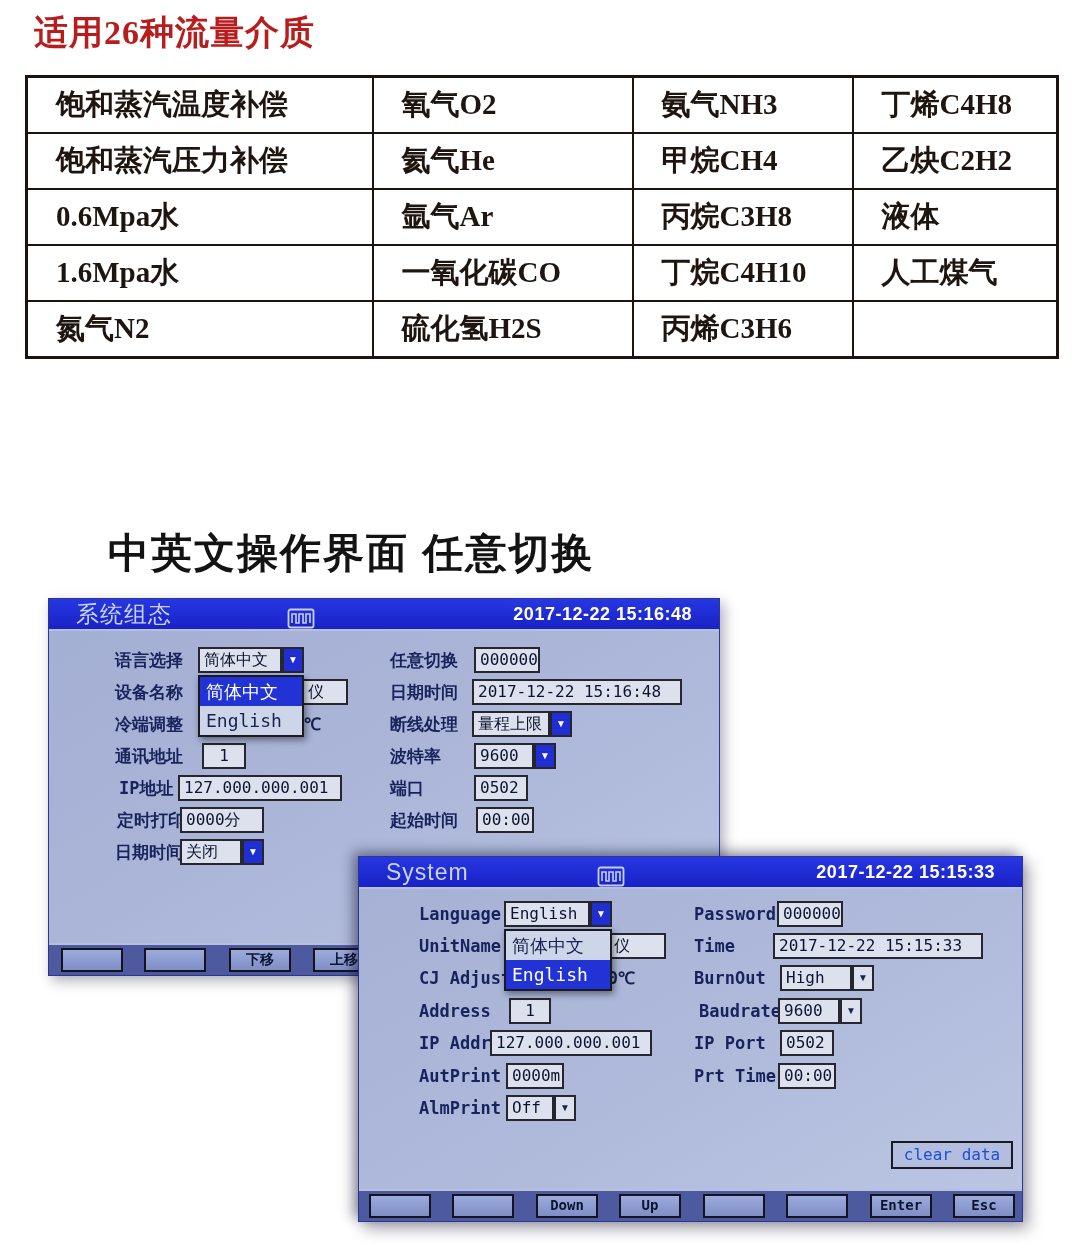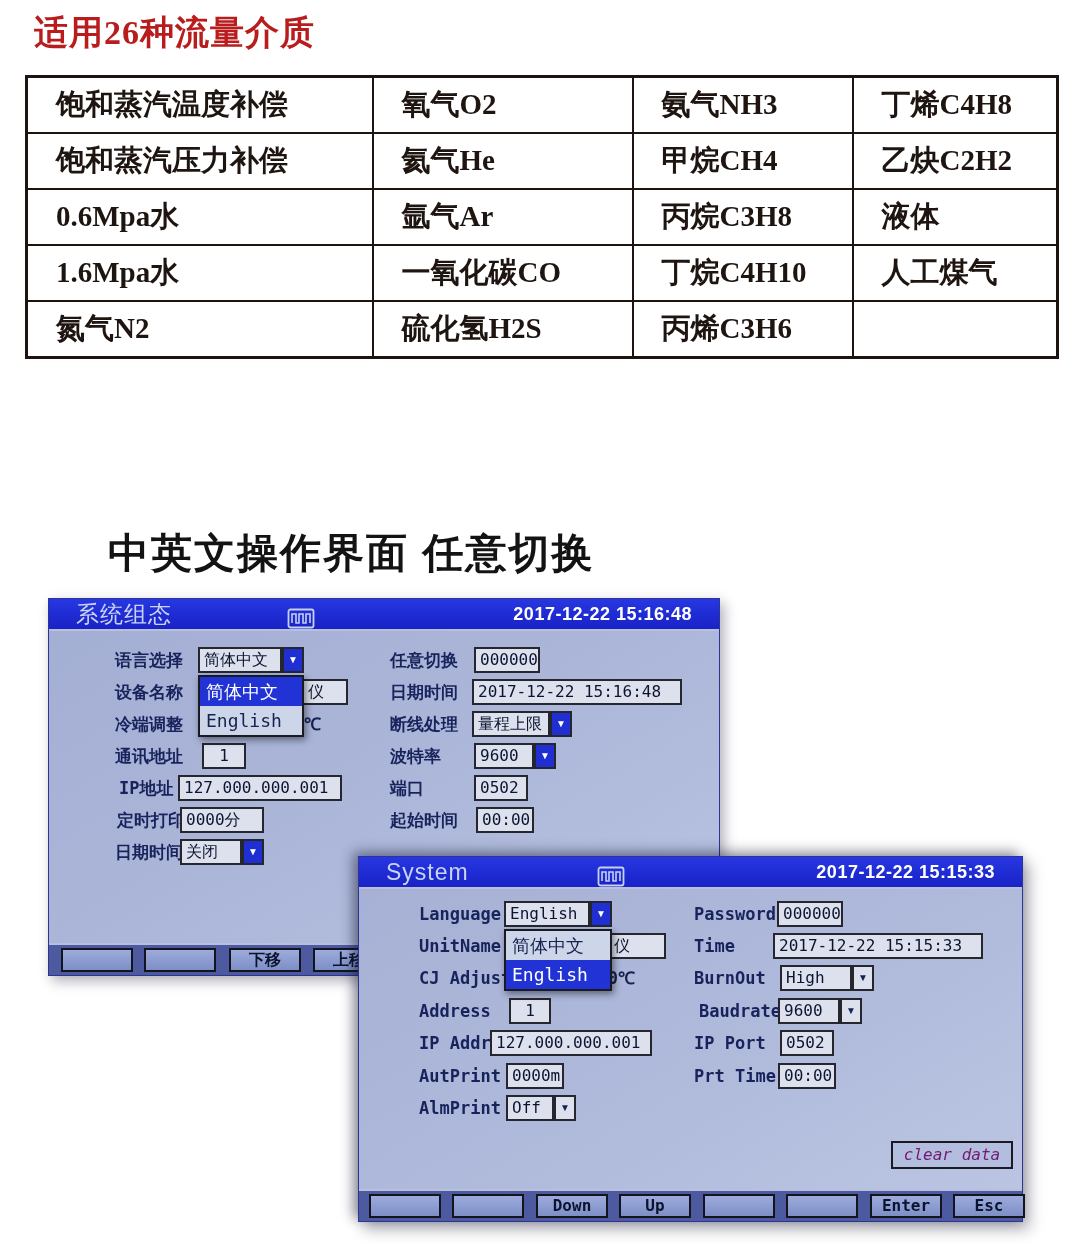--- a/index.html
+++ b/index.html
@@ -48,27 +48,27 @@
           font-family:"DejaVu Sans Mono","Liberation Mono",monospace;}
 
   .menu{position:absolute;box-sizing:border-box;background:#cdd5e8;border:2px solid #1a1a22;
         box-shadow:2px 3px 7px rgba(0,0,0,.45);z-index:6;}
   .opt{height:29px;line-height:29px;padding:0 6px;font-size:18px;color:#16224f;white-space:pre;
        font-family:"DejaVu Sans Mono","Liberation Mono",monospace;}
   .opt.sel{background:#2133d4;color:#ffffff;}
 
   .pbar{position:absolute;left:0;right:0;bottom:0;height:32px;background:#4d5aa0;
         border-top:2px solid #b9c0dd;box-sizing:border-box;}
-  .softkey{position:absolute;top:3px;height:24px;width:72px;box-sizing:border-box;
+  .softkey{position:absolute;top:3px;height:24px;width:62px;box-sizing:border-box;
            background:linear-gradient(180deg,#9dabdc 0%,#7e8fc6 100%);border:2px solid #14141e;
-           color:#0a142e;font-weight:bold;font-size:16px;text-align:center;line-height:19px;
+           color:#0a142e;font-weight:bold;font-size:14px;text-align:center;line-height:19px;
            font-family:"DejaVu Sans Mono","Liberation Mono",monospace;white-space:pre;}
   .clear-btn{position:absolute;height:28px;box-sizing:border-box;background:#b3bddd;
-             border:2px solid #1a1a22;color:#701a75;font-size:16px;text-align:center;line-height:23px;
-             font-family:"DejaVu Sans Mono","Liberation Mono",monospace;font-style:italic;}
+             border:2px solid #1a1a22;color:#1d4ed8;font-size:16px;text-align:center;line-height:23px;
+             font-family:"DejaVu Sans Mono","Liberation Mono",monospace;}
 </style>
 </head>
 <body>
 
 <div class="page">
 
   <div class="title1">适用26种流量介质</div>
 
   <table class="media-table">
     <colgroup>

